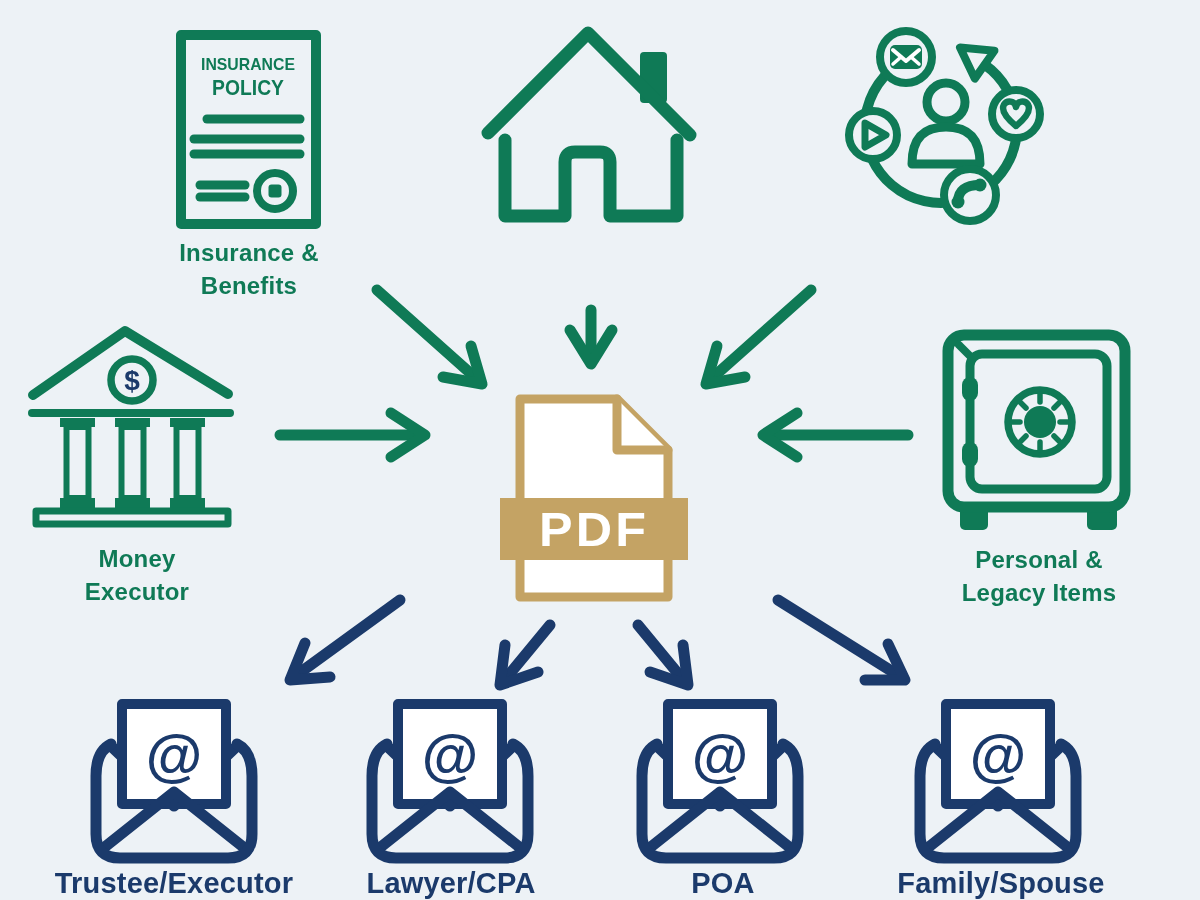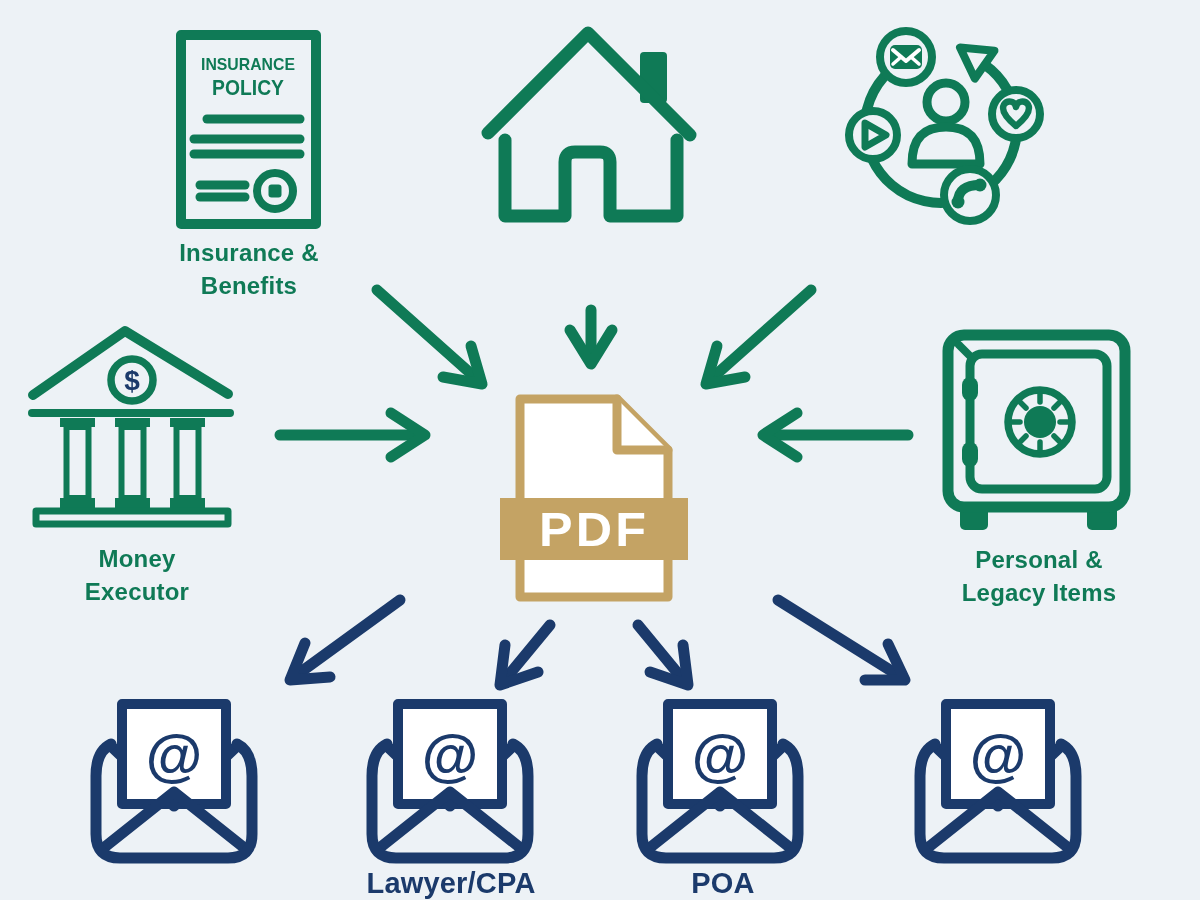--- a/index.html
+++ b/index.html
@@ -202,16 +202,18 @@
     <text class="icon-text nf" x="85" y="75" font-size="58" text-anchor="middle">@</text>
   </svg>
 
   <div class="label src-label" style="left:249px;top:214px">Insurance &amp;
 Benefits</div>
   <div class="label src-label" style="left:137px;top:520px">Money
 Executor</div>
   <div class="label src-label" style="left:1039px;top:521px">Personal &amp;
 Legacy Items</div>
 
+  <div class="label dst-label" style="left:174px;top:845px">Trustee/Executor</div>
   <div class="label dst-label" style="left:451px;top:845px">Lawyer/CPA</div>
   <div class="label dst-label" style="left:723px;top:845px">POA</div>
+  <div class="label dst-label" style="left:1001px;top:845px">Family/Spouse</div>
 
 </div>
 
 </body></html>

